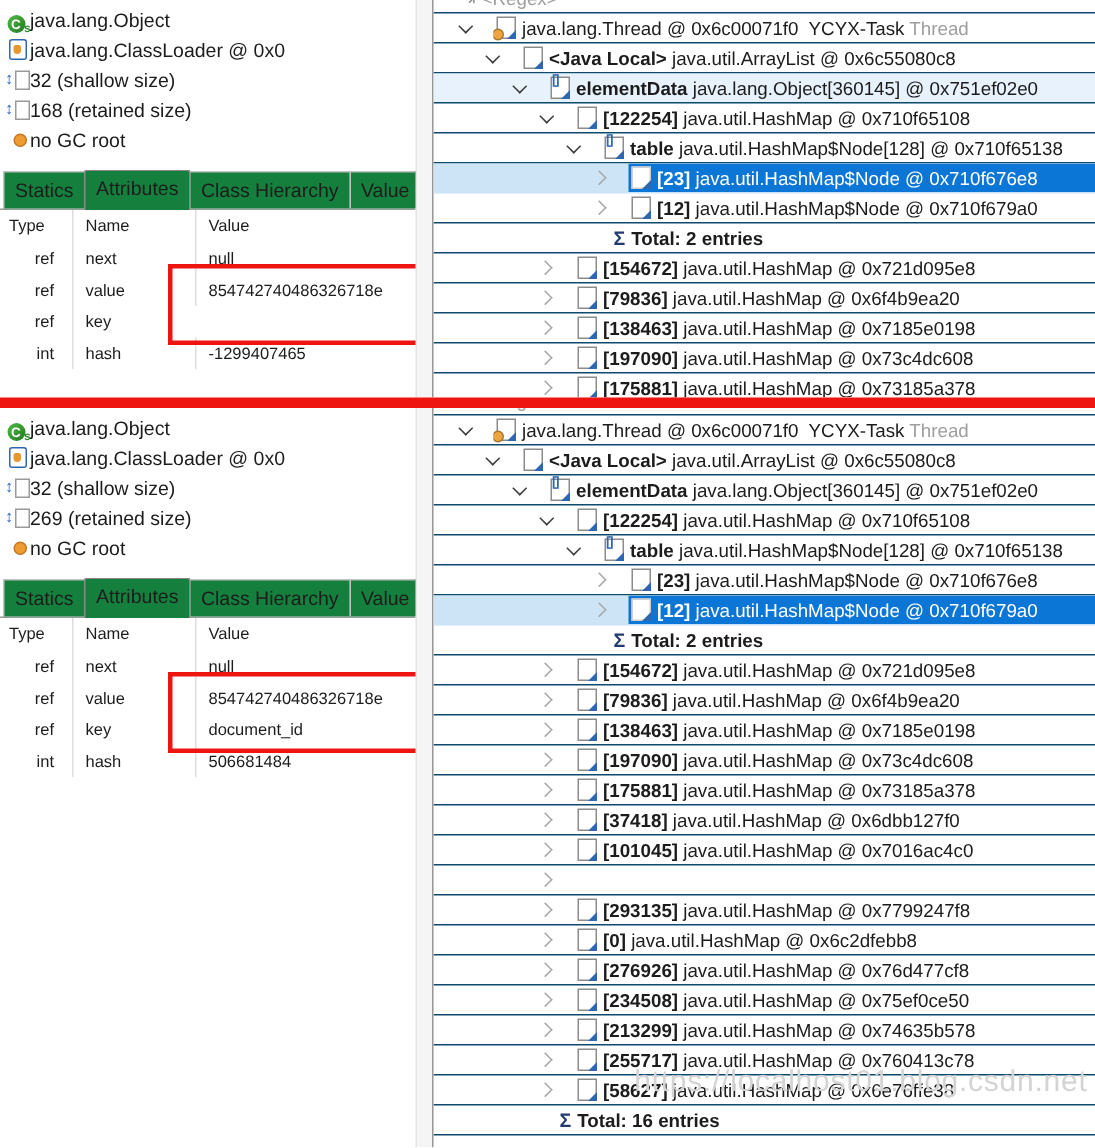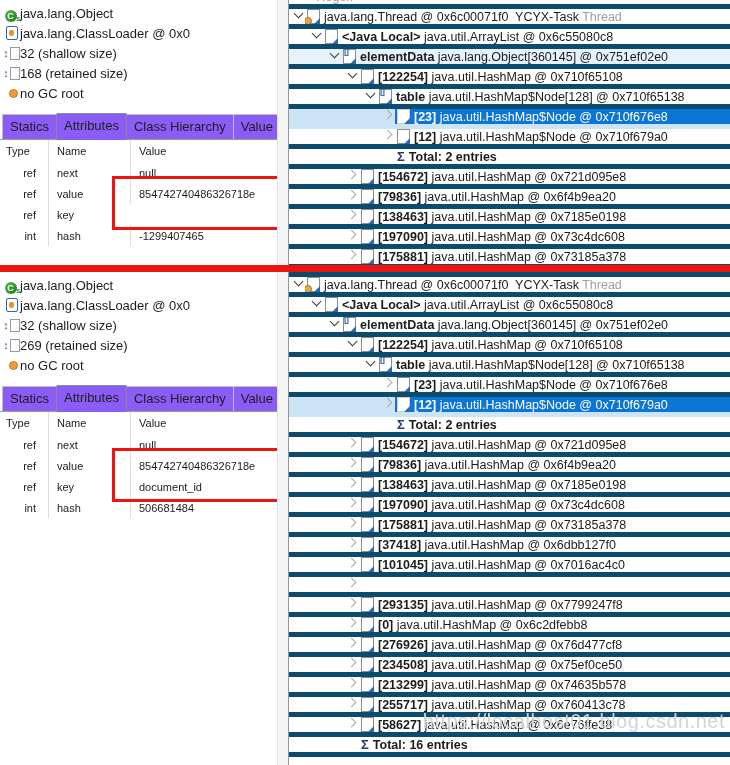--- a/index.html
+++ b/index.html
@@ -10,38 +10,38 @@
   .mat-section.top{top:0;height:265px;}
   .mat-section.bottom{top:272px;height:493px;}
   .red-divider{position:absolute;top:265px;left:0;width:730px;height:7px;background:#ee1410;z-index:6;}
 
   
   .inspector{width:277px;flex:none;position:relative;padding-top:3px;box-sizing:border-box;overflow:hidden;}
   .vsb{width:10px;flex:none;background:#f5f5f5;border-left:1px solid #e4e4e4;}
   .info-item{display:flex;align-items:center;height:20px;padding-left:3px;font-size:13px;}
   .info-item .icslot{width:17px;flex:none;display:flex;justify-content:center;align-items:center;}
   .tabstrip{margin-top:9px;display:flex;align-items:flex-end;height:28px;border-bottom:1px solid #9a9a9a;padding-left:2px;box-sizing:border-box;}
-  .tab{font-size:13px;padding:4px 7px 5px 7px;border:1px solid #c2c2c2;border-bottom:none;background:#8b5cf6;margin-right:-1px;white-space:nowrap;}
+  .tab{font-size:13px;padding:4px 7px 5px 7px;border:1px solid #c2c2c2;border-bottom:none;background:#15803d;margin-right:-1px;white-space:nowrap;}
   .tab.active{border-color:#8a8a8a;padding-bottom:7px;margin-bottom:-1px;position:relative;z-index:2;border-top-left-radius:2px;border-top-right-radius:2px;}
   .tab-spacer{flex:1;}
   .pencil{width:11px;height:11px;display:inline-block;margin:0 10px 7px 0;background:#3fae3f;clip-path:polygon(0 100%,18% 62%,72% 8%,100% 0,92% 28%,38% 82%);}
   .atable{font-size:11px;}
   .ath,.atr{display:flex;align-items:stretch;}
   .ath{height:22px;}
   .atr{height:21px;}
   .ath span,.atr span{display:flex;align-items:center;box-sizing:border-box;white-space:pre;overflow:hidden;}
   .c-type{width:48px;justify-content:flex-end;padding-right:12px;}
   .ath .c-type{justify-content:flex-start;padding-left:6px;}
   .c-name{width:82px;padding-left:8px;border-left:1px solid #dedede;}
   .c-value{flex:1;padding-left:8px;border-left:1px solid #dedede;}
   .red-box{position:absolute;left:112px;top:176px;width:170px;height:48px;border:3px solid #ee1410;z-index:5;}
 
   
   .tree{flex:1;border-left:1px solid #969696;overflow:hidden;background:#fff;}
-  .trow{height:20px;display:flex;align-items:flex-start;font-size:12.5px;border-bottom:5px solid #0c4a6e;box-sizing:border-box;white-space:pre;overflow:hidden;}
+  .trow{height:20px;display:flex;align-items:center;font-size:12.5px;border-bottom:1px solid #0c4a6e;box-sizing:border-box;white-space:pre;overflow:hidden;gap:12px;}
   .ind{flex:none;height:100%;}
   .exp{width:12px;height:12px;flex:none;position:relative;display:inline-block;}
   .exp.open::after{content:"";position:absolute;left:2px;top:1px;width:6px;height:6px;border-right:1.7px solid #3c3c3c;border-bottom:1.7px solid #3c3c3c;transform:rotate(45deg);}
   .exp.closed::after{content:"";position:absolute;left:1px;top:2px;width:6px;height:6px;border-right:1.7px solid #a9a9a9;border-bottom:1.7px solid #a9a9a9;transform:rotate(-45deg);}
   .lbl{flex:1;display:flex;align-items:center;height:100%;gap:4px;overflow:hidden;}
   .trow.tint{background:#e7f2fc;}
   .trow.sel{background:#cde4f7;border-bottom-color:transparent;}
   .trow.sel .lbl{background:#0c76d6;color:#fff;}
   .b{font-weight:bold;}
   .sfx{color:#9e9e9e;}

